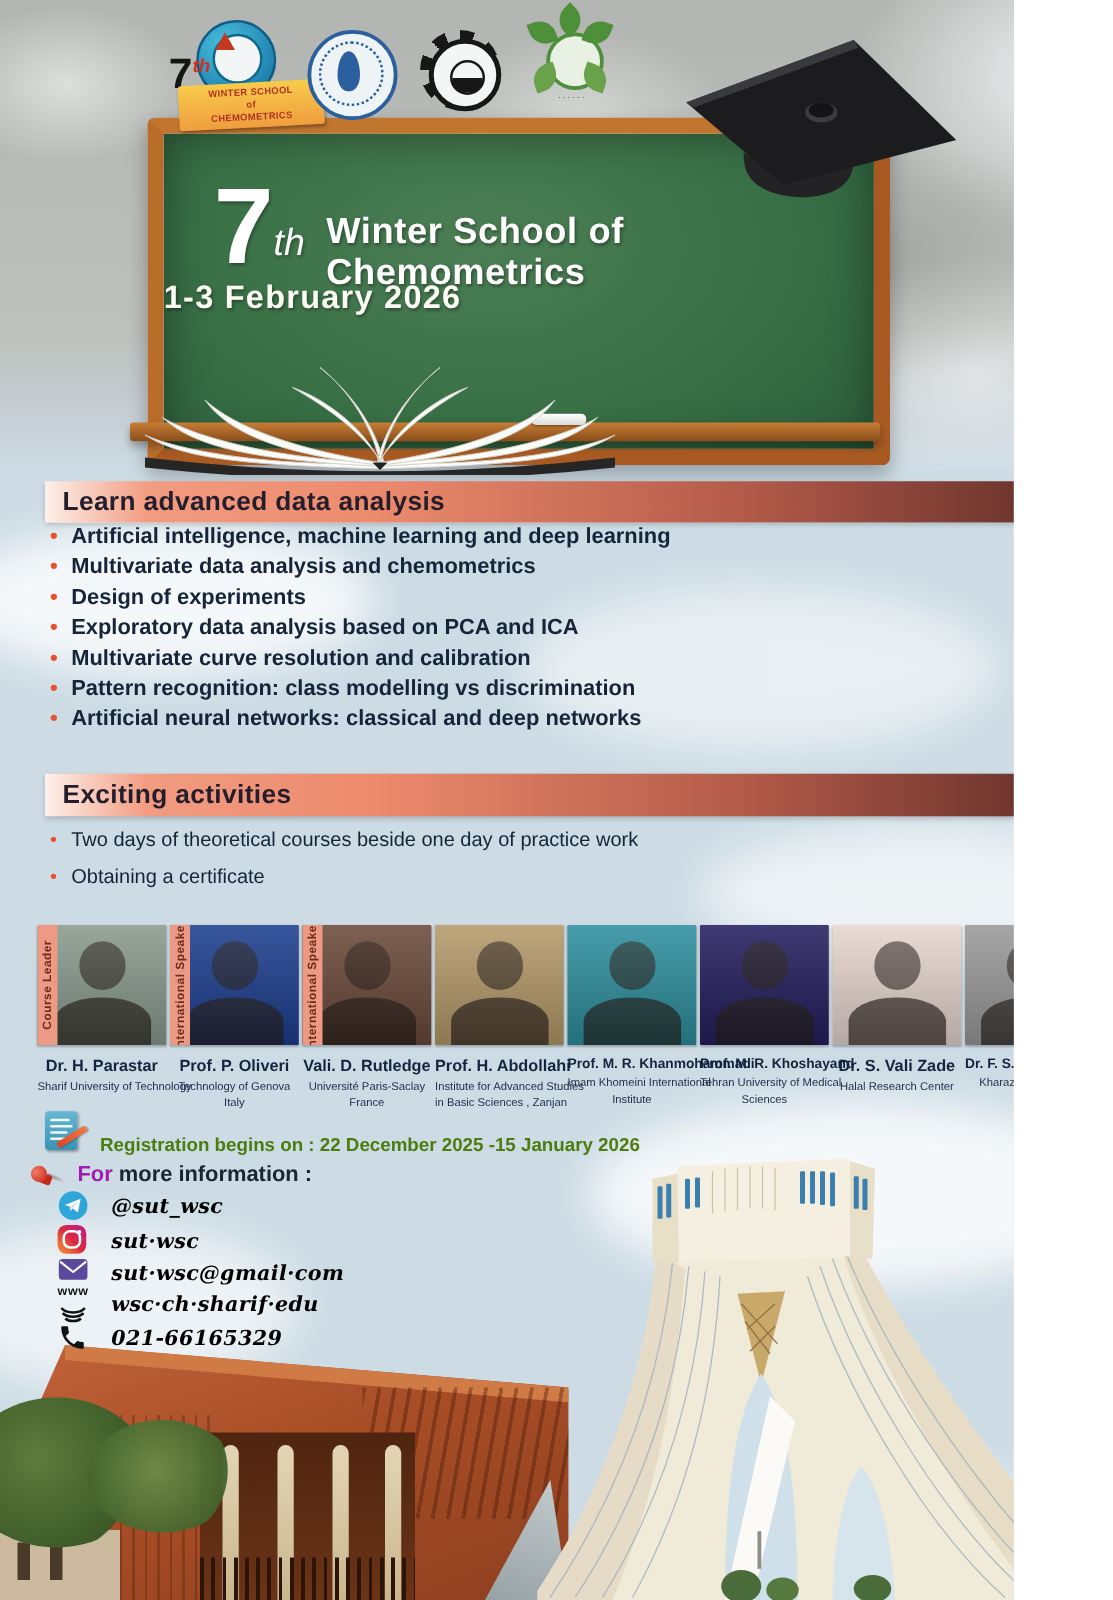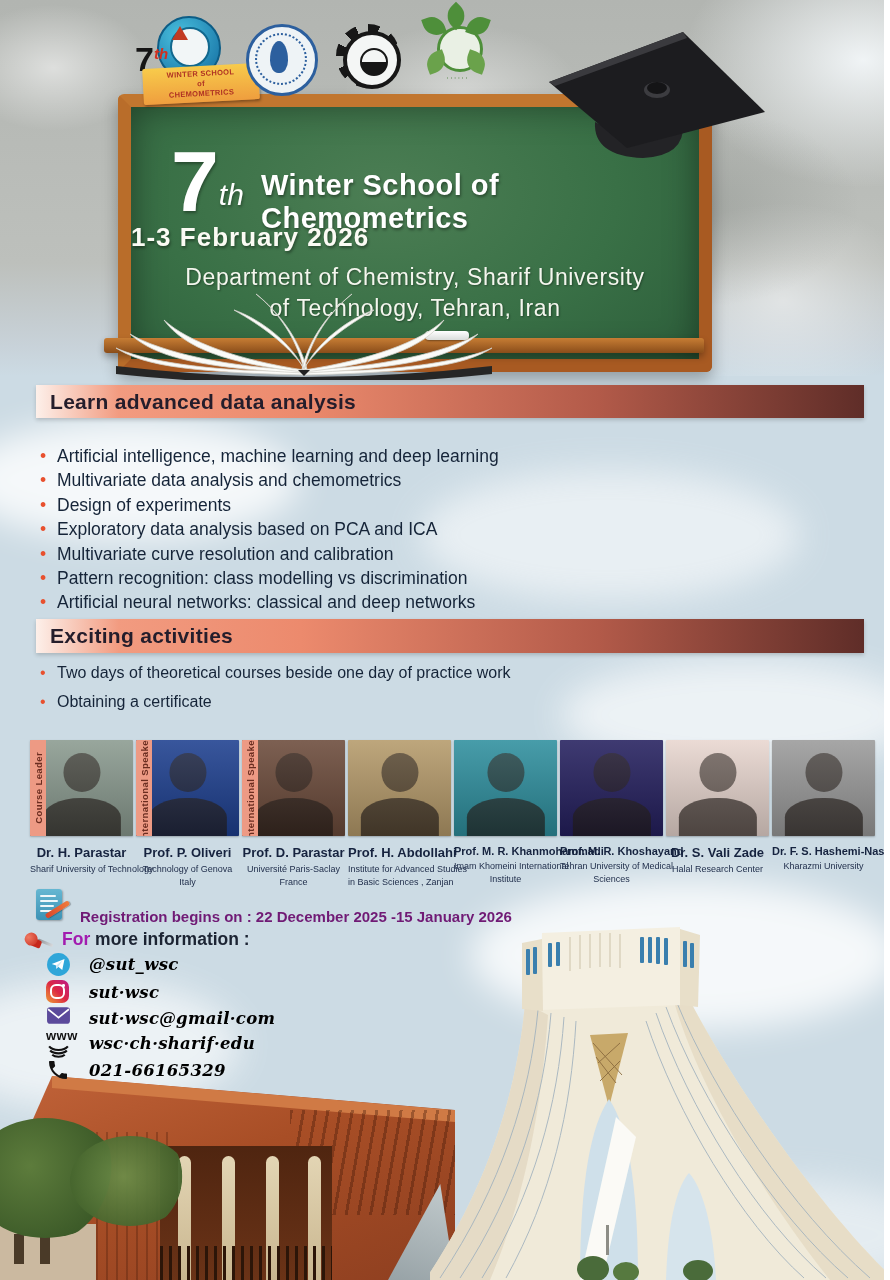--- a/index.html
+++ b/index.html
@@ -1,17 +1,17 @@
 <!DOCTYPE html>
 <html><head>
 <meta charset="utf-8">
 <style>
   html,body{margin:0;padding:0;}
   body{width:890px;height:1280px;overflow:hidden;font-family:"Liberation Sans",sans-serif;}
-  .poster{position:relative;width:884px;height:1280px;background:#ccdbe4;overflow:hidden;}
+  .poster{position:relative;width:811px;height:1280px;background:#ccdbe4;overflow:hidden;}
 
   
   .top-band{position:absolute;left:0;top:0;width:890px;height:376px;z-index:0;
     background:
       radial-gradient(140px 90px at 6% 18%, rgba(255,255,255,.55), transparent 70%),
       radial-gradient(200px 120px at 28% 55%, rgba(116,121,114,.32), transparent 70%),
       radial-gradient(170px 100px at 52% 25%, rgba(255,255,255,.42), transparent 70%),
       radial-gradient(230px 140px at 78% 55%, rgba(104,110,104,.30), transparent 72%),
       radial-gradient(240px 170px at 97% 16%, rgba(243,247,249,.95), transparent 75%),
       radial-gradient(200px 140px at 88% 80%, rgba(255,255,255,.5), transparent 70%),
@@ -74,21 +74,21 @@
   .book{position:absolute;left:108px;top:290px;width:392px;height:90px;z-index:4;}
 
   
   .bar{position:absolute;left:36px;width:828px;height:33px;z-index:3;display:flex;align-items:center;
     background:linear-gradient(90deg,#fdf0ea 0%,#f3a astray);}
   .bar{background:linear-gradient(90deg,#fdf0ea 0%,#f29b80 10%,#ec8a6d 32%,#b25a49 68%,#5f2d28 100%);
     box-shadow:0 2px 4px rgba(0,0,0,.18);}
   .bar1{top:385px;} .bar2{top:619px;height:34px;}
   .bar-label{padding-left:14px;font-size:21px;font-weight:bold;color:#241d2b;letter-spacing:.3px;}
   ul.bullets{position:absolute;left:40px;margin:0;padding:0;list-style:none;z-index:3;}
-  .bl1{top:444px;width:830px;}
+  .bl1{top:416px;width:830px;font-weight:bold;}
   .bl2{top:658px;width:830px;}
   ul.bullets li{position:relative;padding-left:17px;color:#152438;}
   .bl1 li{font-size:17.5px;line-height:24.4px;}
   .bl2 li{font-size:16px;line-height:29px;}
   ul.bullets li::before{content:"•";position:absolute;left:0;color:#e8502e;}
 
   
   .speakers{position:absolute;left:30px;top:740px;width:848px;height:150px;z-index:3;display:flex;gap:3px;}
   .spk-card{position:relative;width:103px;flex:0 0 103px;text-align:center;}
   .photo{position:relative;width:103px;height:96px;overflow:hidden;border-radius:1px;box-shadow:0 1px 2px rgba(0,0,0,.25);}
@@ -102,37 +102,37 @@
   .spk-card.sm .spk-name{font-size:11px;}
   .spk-aff{margin-top:3px;font-size:9px;line-height:13px;color:#22304d;white-space:nowrap;}
 
   
   .reg{position:absolute;left:36px;top:884px;z-index:3;display:flex;align-items:center;gap:12px;}
   .reg-icon{position:relative;width:32px;height:36px;}
   .reg-doc{position:absolute;left:0;top:2px;width:26px;height:31px;border-radius:3px;
     background:linear-gradient(180deg,#66b7d2,#3c92b5);box-shadow:1px 1px 2px rgba(0,0,0,.3);}
   .reg-doc i{position:absolute;left:4px;height:2px;background:#eef7fa;border-radius:1px;}
   .reg-pencil{position:absolute;left:8px;top:20px;width:27px;height:5px;background:linear-gradient(90deg,#d8452a,#f07c3e);border-radius:2px;transform:rotate(-32deg);box-shadow:1px 1px 1px rgba(0,0,0,.3);}
-  .reg-text{font-size:15px;font-weight:bold;color:#701a75;margin-top:24px;}
+  .reg-text{font-size:15px;font-weight:bold;color:#4d7c0f;margin-top:24px;}
 
   
   .contact-head{position:absolute;left:62px;top:929px;z-index:3;font-size:17.5px;font-weight:bold;color:#1c2433;}
   .contact-head .hl{color:#a21caf;}
   .pin{position:absolute;left:22px;top:926px;width:36px;height:32px;z-index:3;transform:rotate(-18deg);}
   .pin-head{position:absolute;left:4px;top:4px;width:13px;height:13px;border-radius:50%;background:radial-gradient(circle at 35% 30%,#f07a62,#c6281c);}
   .pin-body{position:absolute;left:9px;top:12px;width:10px;height:8px;background:#c6281c;border-radius:2px;transform:rotate(40deg);}
   .pin-needle{position:absolute;left:15px;top:17px;width:16px;height:2.5px;background:linear-gradient(90deg,#8b8f94,#d7dadd);transform:rotate(40deg);border-radius:1px;}
   .contact-row{position:absolute;left:46px;z-index:3;display:flex;align-items:center;gap:18px;height:26px;}
   .cr1{top:951px;} .cr2{top:979px;} .cr3{top:1005px;} .cr4{top:1030px;} .cr5{top:1057px;}
   .c-icon{width:25px;height:25px;position:relative;flex:0 0 25px;}
   .c-val{font-family:"DejaVu Serif",serif;font-style:italic;font-weight:bold;font-size:16.5px;color:#000000;letter-spacing:.3px;}
   .ig{width:23px;height:23px;border-radius:7px;background:linear-gradient(45deg,#f09433,#e6683c 25%,#dc2743 50%,#cc2366 75%,#bc1888);position:relative;}
   .ig::before{content:"";position:absolute;inset:4px;border:2px solid #fff;border-radius:6px;}
   .ig::after{content:"";position:absolute;right:4.5px;top:4.5px;width:2.5px;height:2.5px;border-radius:50%;background:#fff;}
-  .www-label{position:absolute;left:0;top:-3px;width:100%;text-align:center;font-size:13px;font-weight:bold;color:#111;letter-spacing:.5px;}
+  .www-label{position:absolute;left:0;top:-3px;width:100%;text-align:center;font-size:10px;font-weight:bold;color:#111;letter-spacing:.5px;}
 
   
   .building{position:absolute;left:0;top:1072px;width:455px;height:208px;z-index:1;}
   .b-mass{position:absolute;inset:0;background:linear-gradient(160deg,#c2643a 0%,#a84e26 45%,#8e3f20 100%);
     clip-path:polygon(52px 4px,455px 38px,455px 208px,0 208px,0 122px);}
   .b-topface{position:absolute;inset:0;background:#d07a45;clip-path:polygon(52px 4px,455px 38px,455px 50px,52px 16px);}
   .b-slatsR{position:absolute;left:290px;top:38px;width:165px;height:105px;
     background:repeating-linear-gradient(100deg,rgba(60,20,5,.35) 0 3px,transparent 3px 12px);}
   .b-slatsL{position:absolute;left:96px;top:60px;width:80px;height:148px;
     background:repeating-linear-gradient(90deg,rgba(60,20,5,.28) 0 2px,transparent 2px 10px);}
@@ -191,24 +191,20 @@
       <div class="leaf lf4"></div>
       <div class="leaf lf5"></div>
       <div class="green-text">٠٠٠٠٠٠</div>
     </div>
   </div>
 
   <div class="board">
     <div class="board-seven"><span class="n">7</span><span class="s">th</span></div>
     <div class="board-title">Winter School of Chemometrics</div>
     <div class="board-dates">1-3 February 2026</div>
-    <div class="board-venue">
-      <span>Department of Chemistry, Sharif University</span><br>
-      <span>of Technology, Tehran, Iran</span>
-    </div>
   </div>
   <div class="tray">
     <div class="chalk"></div>
   </div>
 
   <svg class="cap" viewBox="0 0 238 140">
     <path d="M60 96 Q58 130 108 132 Q150 130 148 98 L104 118 Z" fill="#232326"></path>
     <path d="M14 56 L148 6 L230 86 L92 122 Z" fill="#1c1c1f"></path>
     <path d="M14 56 L148 6 L152 12 L20 60 Z" fill="#3a3a3e"></path>
     <ellipse cx="122" cy="64" rx="13" ry="8" fill="#3c3c40"></ellipse>
@@ -277,21 +273,21 @@
       <div class="spk-aff"><span>Technology of Genova</span><br><span>Italy</span></div>
     </div>
     <div class="spk-card">
       <div class="photo" style="background: rgb(107, 74, 58);">
         <div class="role-strip">
             <span>International Speaker</span>
           </div>
         <div class="ph-head"></div>
           <div class="ph-body"></div>
       </div>
-      <div class="spk-name">Prof. D. Parastar</div>
+      <div class="spk-name">Vali. D. Rutledge</div>
       <div class="spk-aff"><span>Université Paris-Saclay</span><br><span>France</span></div>
     </div>
     <div class="spk-card">
       <div class="photo" style="background: rgb(181, 154, 106);">
         <div class="ph-head"></div>
           <div class="ph-body"></div>
       </div>
       <div class="spk-name">Prof. H. Abdollahi</div>
       <div class="spk-aff"><span>Institute for Advanced Studies</span><br><span>in Basic Sciences , Zanjan</span></div>
     </div>

